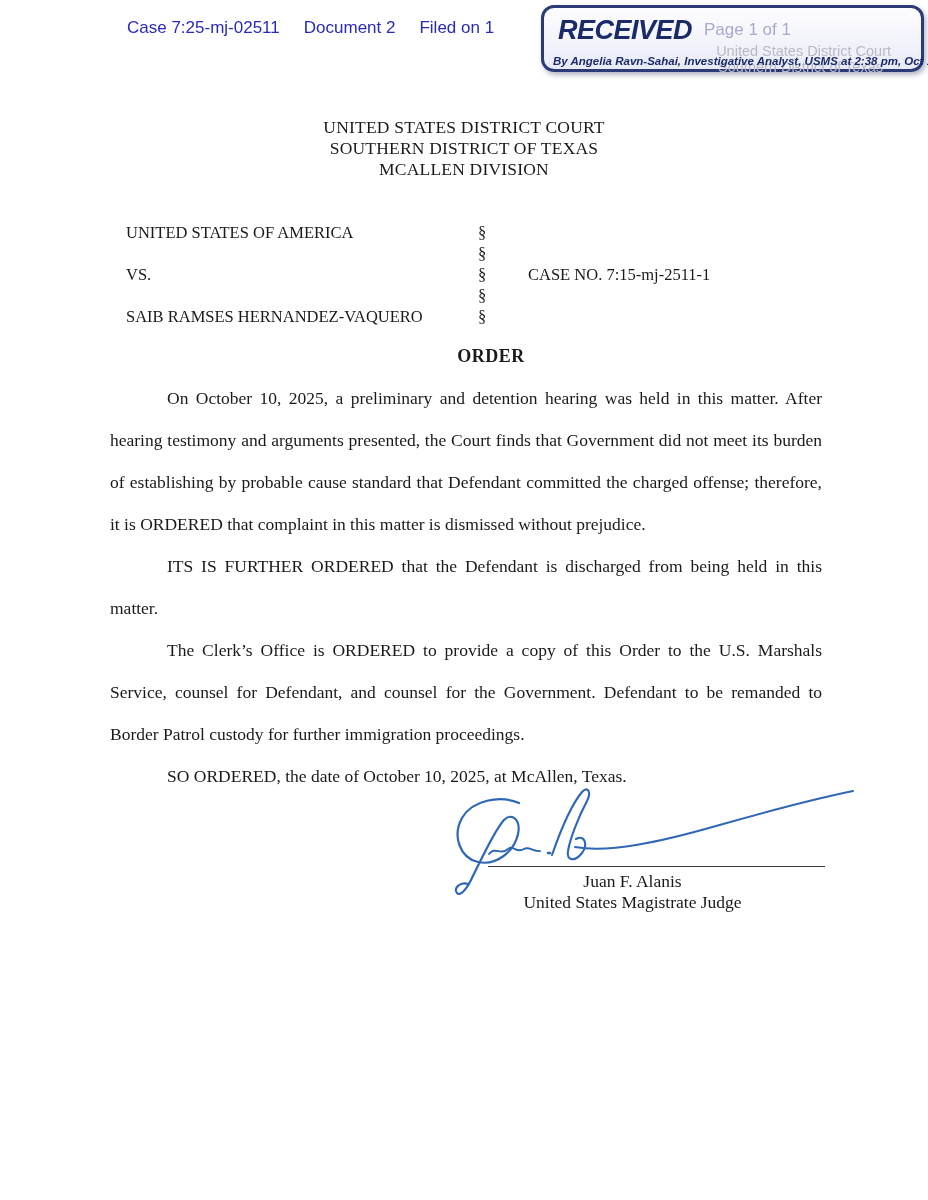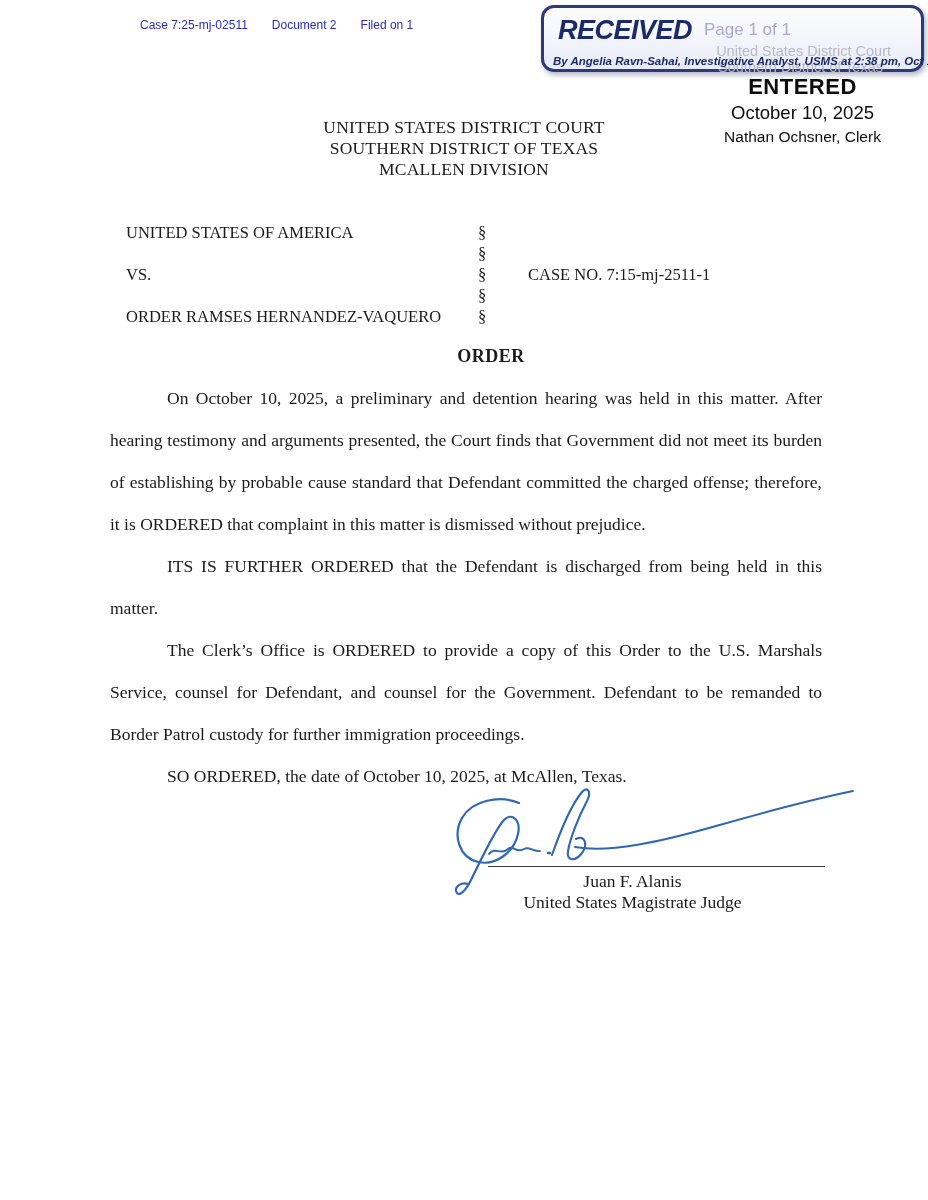--- a/index.html
+++ b/index.html
@@ -4,23 +4,23 @@
 <style>
   * { margin:0; padding:0; box-sizing:border-box; }
   html,body { background:#888; }
   .page {
     position:relative; width:928px; height:1200px; margin:0 auto;
     background:#ffffff; overflow:hidden;
     font-family:"Liberation Serif","DejaVu Serif",serif; color:#1a1a1a;
   }
   
   .ecf-header {
-    position:absolute; top:18px; left:140px; display:flex; gap:24px;
+    position:absolute; top:18px; left:127px; display:flex; gap:24px;
     font-family:"Liberation Sans","DejaVu Sans",sans-serif;
-    font-size:12px; color:#2a2aba; white-space:nowrap;
+    font-size:17px; color:#2a2aba; white-space:nowrap;
   }
   
   .stamp {
     position:absolute; left:541px; top:5px; width:383px; height:67px;
     border:3px solid #2c3a78; border-radius:13px;
     background:linear-gradient(180deg,#fdfdff 0%,#f3f4fb 55%,#e7eaf7 100%);
     box-shadow:2px 3px 5px rgba(40,50,90,.35);
     font-family:"Liberation Sans","DejaVu Sans",sans-serif;
   }
   .stamp .received-title {
@@ -100,25 +100,20 @@
   </div>
 
   <div class="stamp">
     <span class="page-count">Page 1 of 1</span>
     <span class="ghost-line1">United States District Court</span>
     <span class="ghost-line2">Southern District of Texas</span>
     <span class="received-title">RECEIVED</span>
     <span class="byline">By Angelia Ravn-Sahai, Investigative Analyst, USMS at 2:38 pm, Oct 10, 2025</span>
   </div>
 
-  <div class="entered">
-    <div class="entered-title">ENTERED</div>
-    <div class="entered-date">October 10, 2025</div>
-    <div class="entered-clerk">Nathan Ochsner, Clerk</div>
-  </div>
 
   <div class="court-heading">
     <div>UNITED STATES DISTRICT COURT</div>
     <div>SOUTHERN DISTRICT OF TEXAS</div>
     <div>MCALLEN DIVISION</div>
   </div>
 
   <div class="caption">
     <div class="cap-row">
       <span class="cap-left">UNITED STATES OF AMERICA</span>
@@ -134,21 +129,21 @@
       <span class="cap-left">VS.</span>
       <span class="cap-sec">§</span>
       <span class="cap-right">CASE NO. 7:15-mj-2511-1</span>
     </div>
     <div class="cap-row">
       <span class="cap-left"></span>
       <span class="cap-sec">§</span>
       <span class="cap-right"></span>
     </div>
     <div class="cap-row">
-      <span class="cap-left">ORDER RAMSES HERNANDEZ-VAQUERO</span>
+      <span class="cap-left">SAIB RAMSES HERNANDEZ-VAQUERO</span>
       <span class="cap-sec">§</span>
       <span class="cap-right"></span>
     </div>
   </div>
 
   <div class="order-title">ORDER</div>
   <div class="order-body">
     <p>On October 10, 2025, a preliminary and detention hearing was held in this matter. After hearing testimony and arguments presented, the Court finds that Government did not meet its burden of establishing by probable cause standard that Defendant committed the charged offense; therefore, it is ORDERED that complaint in this matter is dismissed without prejudice.</p>
     <p>ITS IS FURTHER ORDERED that the Defendant is discharged from being held in this matter.</p>
     <p>The Clerk’s Office is ORDERED to provide a copy of this Order to the U.S. Marshals Service, counsel for Defendant, and counsel for the Government. Defendant to be remanded to Border Patrol custody for further immigration proceedings.</p>

